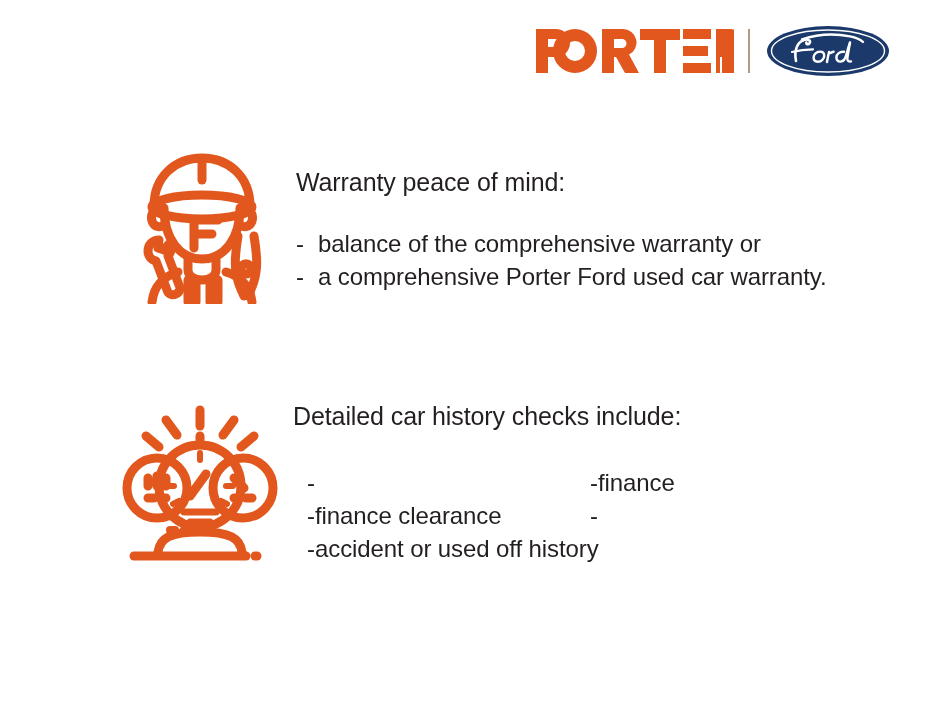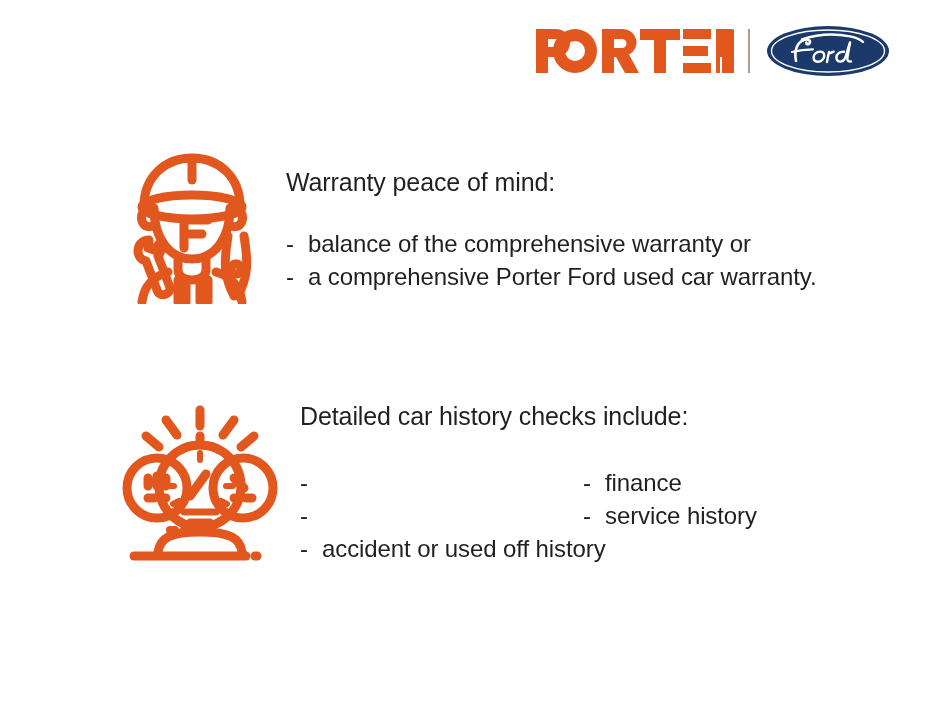--- a/index.html
+++ b/index.html
@@ -40,35 +40,35 @@
     flex: none;
   }
   .ford-oval { display: block; }
 
   
   .block {
     position: absolute;
     display: flex;
     align-items: flex-start;
   }
-  .block-warranty { top: 144px; left: 108px; }
+  .block-warranty { top: 144px; left: 118px; }
   .block-history  { top: 392px; left: 110px; }
 
   .block-icon {
     flex: none;
     display: block;
   }
   .block-warranty .block-icon { width: 168px; height: 160px; }
   .block-history  .block-icon { width: 180px; height: 180px; }
 
   .block-body {
     padding-top: 0;
   }
   .block-warranty .block-body { margin-left: 10px; padding-top: 24px; }
-  .block-history  .block-body { margin-left: 10px; padding-top: 10px; }
+  .block-history  .block-body { margin-left: 3px; padding-top: 10px; text-align: right; }
 
   .block-heading {
     font-size: 25px;
     font-weight: 400;
     color: #231f20;
     letter-spacing: -0.1px;
     white-space: nowrap;
     margin: 0;
   }
 
@@ -279,24 +279,24 @@
         </span>
         <span class="bullet-item bullet-col-wide">
           <span class="bullet-dash">-</span>
           <span>finance</span>
         </span>
       </li>
 
       <li class="bullet-row">
         <span class="bullet-item bullet-col-1">
           <span class="bullet-dash">-</span>
+          <span>finance clearance</span>
         </span>
         <span class="bullet-item bullet-col-wide">
           <span class="bullet-dash">-</span>
-          <span>service history</span>
         </span>
       </li>
 
       <li class="bullet-row">
         <span class="bullet-item bullet-col-wide">
           <span class="bullet-dash">-</span>
           <span>accident or used off history</span>
         </span>
       </li>
 

